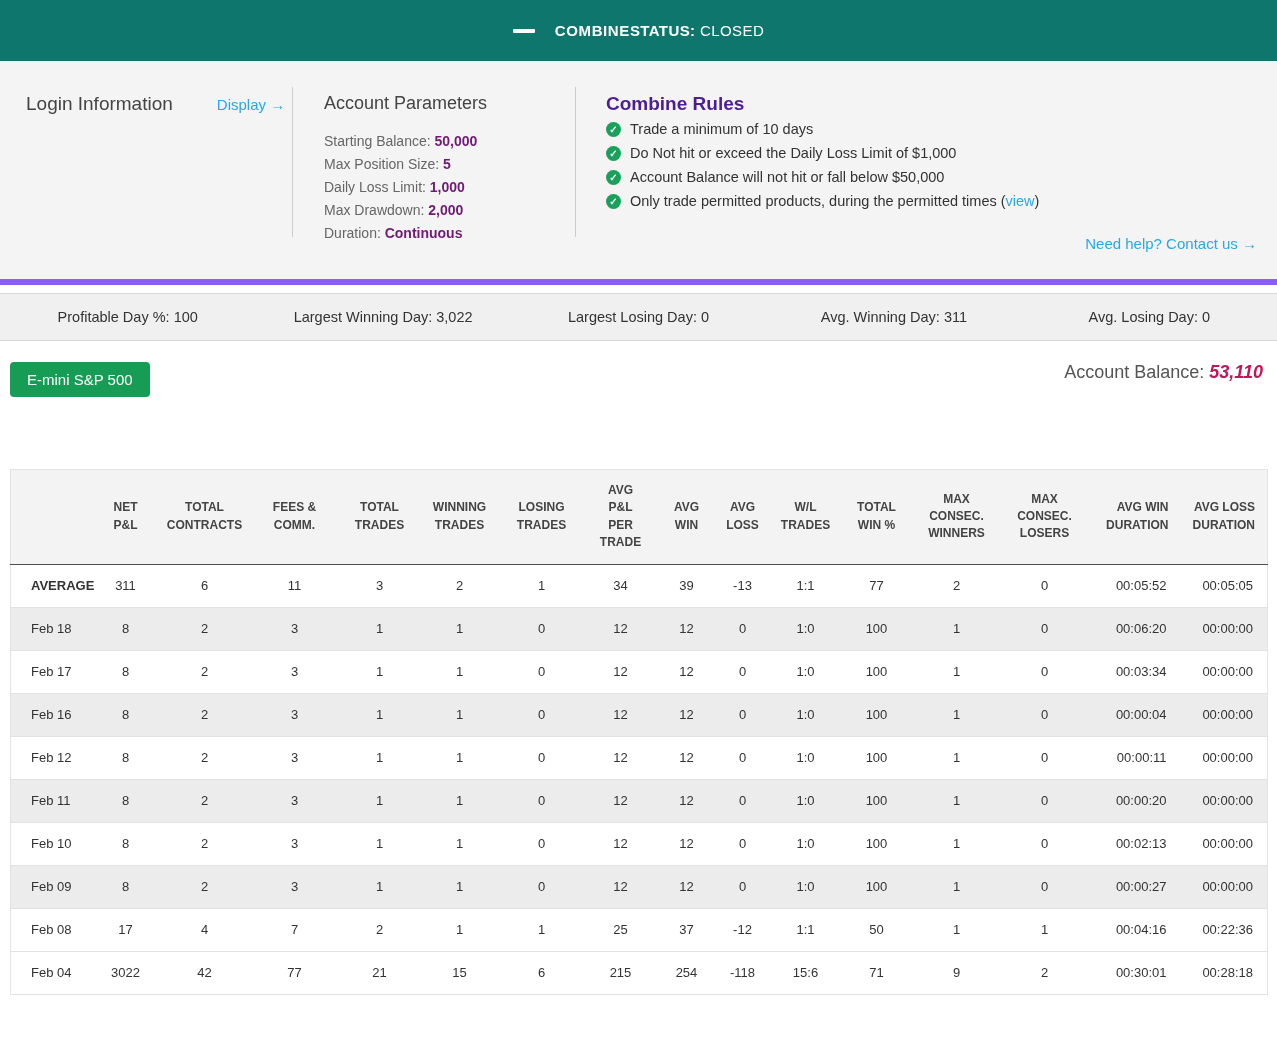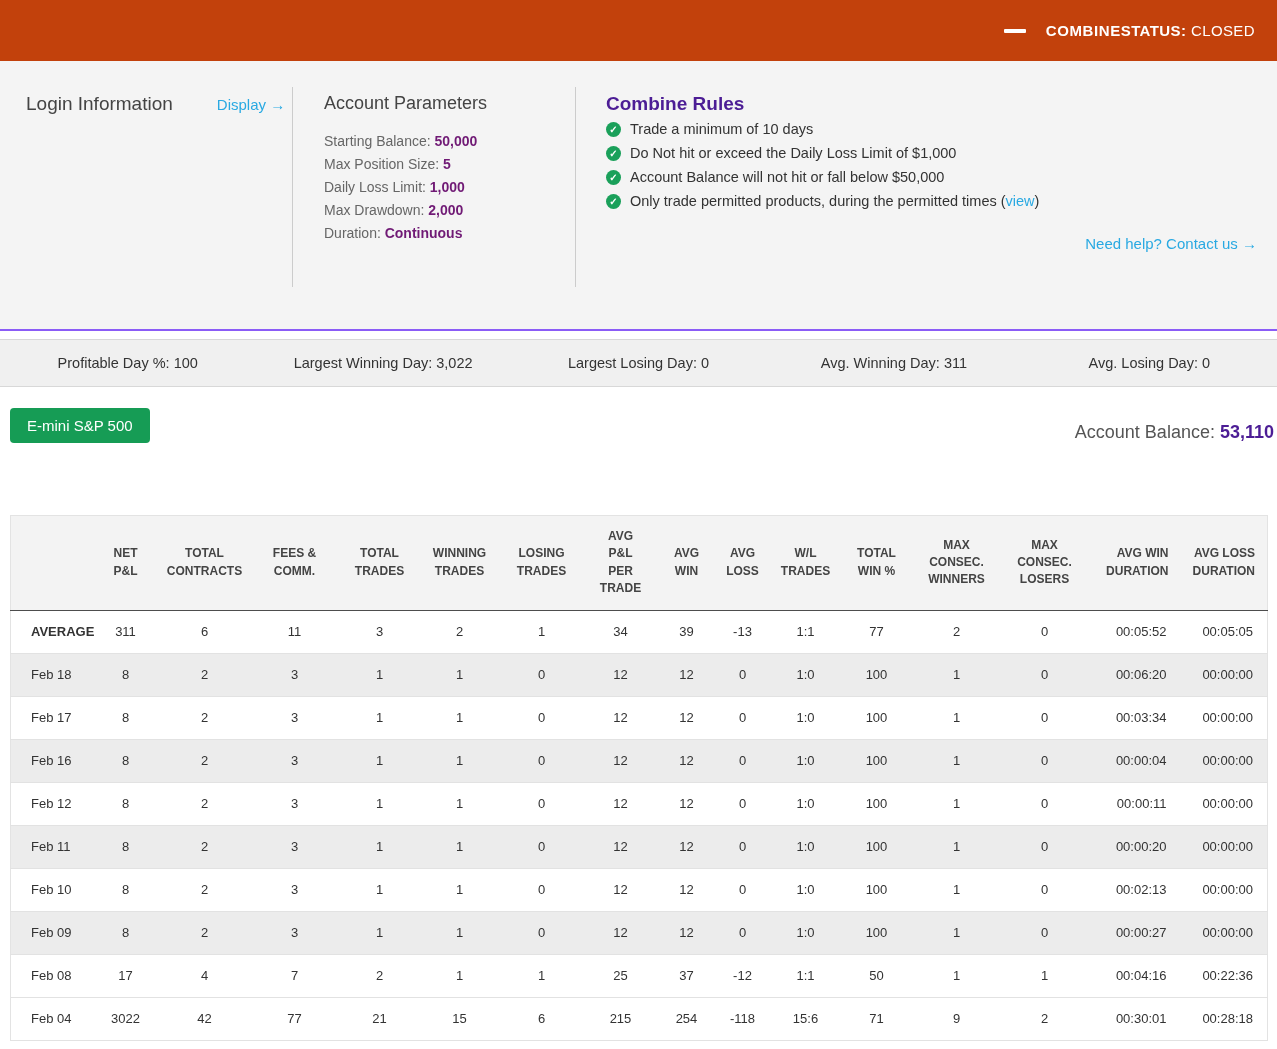--- a/index.html
+++ b/index.html
@@ -1,29 +1,29 @@
 <!DOCTYPE html>
 <html><head>
 <meta charset="utf-8">
 <style>
   * { box-sizing: border-box; margin: 0; padding: 0; }
   html, body { width: 1277px; height: 1049px; overflow: hidden; background: #fff;
     font-family: "Liberation Sans", sans-serif; color: #333; }
 
   
-  .topbar { height: 61px; background: #c2410c; display: flex; align-items: center;
-    justify-content: flex-end; padding: 0 22px; }
+  .topbar { height: 61px; background: #0f766e; display: flex; align-items: center;
+    justify-content: center; padding: 0 22px; }
   .topbar-left { display: flex; align-items: center; gap: 20px; }
   .collapse-dash { width: 22px; height: 4px; background: #fff; border-radius: 1px; cursor: pointer; }
   .topbar-title { color: #fff; font-weight: bold; font-size: 15px; letter-spacing: 0.6px; }
   .topbar-status { color: #fff; font-size: 15px; letter-spacing: 0.4px; }
   .topbar-status .status-label { font-weight: bold; }
 
   
-  .info-panel { background: #f4f4f4; border-bottom: 2px solid #8b5cf6; height: 270px;
+  .info-panel { background: #f4f4f4; border-bottom: 6px solid #8b5cf6; height: 224px;
     display: flex; padding: 24px 0 26px; }
   .panel-divider { width: 1px; background: #ccc; margin: 2px 0 16px; }
   .login-col { width: 292px; padding: 8px 0 0 26px; }
   .login-row { display: flex; align-items: baseline; gap: 44px; }
   .section-title { font-size: 19px; color: #444; font-weight: normal; }
   .link { color: #29a9e2; text-decoration: none; cursor: pointer; }
   .display-link { font-size: 15px; }
   .params-col { width: 282px; padding: 8px 0 0 31px; }
   .params-col .section-title { font-size: 18px; margin-bottom: 16px; }
   .param-row { font-size: 14px; line-height: 23px; color: #666; }
@@ -37,27 +37,27 @@
     font-weight: bold; }
   .help-link-row { text-align: right; margin-top: 22px; font-size: 15px; }
 
   
   .stats-bar { margin-top: 8px; height: 48px; background: #f0f0f0;
     border-top: 1px solid #d8d8d8; border-bottom: 1px solid #d8d8d8;
     display: flex; align-items: center; }
   .stat-item { flex: 1; text-align: center; font-size: 14.5px; color: #333; }
 
   
-  .product-row { display: flex; align-items: flex-end; justify-content: space-between;
-    margin: 21px 3px 0 10px; }
+  .product-row { display: flex; align-items: flex-start; justify-content: space-between;
+    margin: 21px 14px 0 10px; }
   .product-button { background: #169c55; color: #fff; border: none; border-radius: 4px;
     font-size: 15px; font-family: "Liberation Sans", sans-serif; padding: 9px 17px;
     cursor: pointer; }
   .balance { font-size: 18px; color: #555; }
-  .balance-value { color: #4c1d95; font-weight: 600; }
+  .balance-value { color: #be185d; font-weight: 600; font-style: italic; }
 
   
   .table-wrap { margin: 72px 10px 0; }
   table { width: 100%; border-collapse: collapse; table-layout: fixed;
     border: 1px solid #e3e3e3; }
   th { background: #f3f3f3; font-size: 12px; font-weight: bold; color: #444;
     padding: 12px 3px; white-space: pre-line; line-height: 1.45; text-align: center;
     vertical-align: middle; border-bottom: 1px solid #4d4d4d; }
   td { font-size: 13px; color: #333; padding: 0 3px; height: 43px; text-align: center;
     border-bottom: 1px solid #e2e2e2; background: #fff; }

